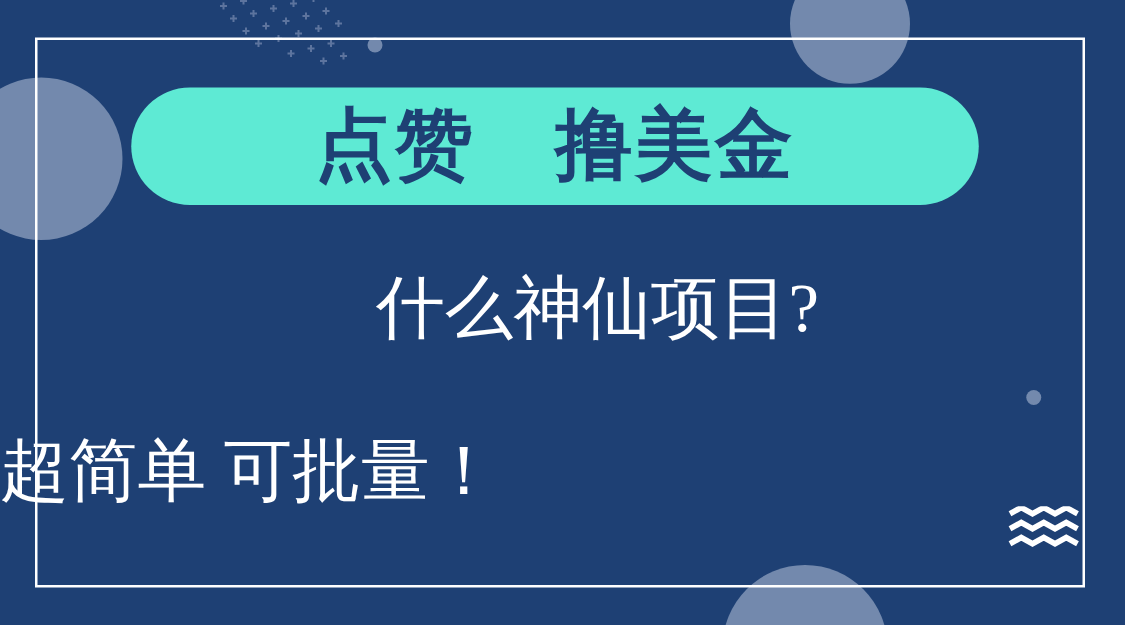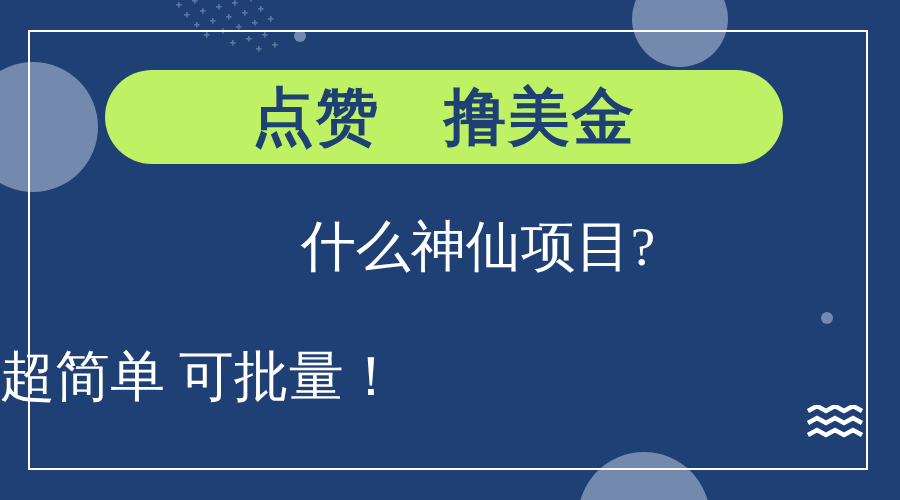--- a/index.html
+++ b/index.html
@@ -83,21 +83,21 @@
   #content {
     position: absolute;
     inset: 0;
   }
   #headline-pill {
     position: absolute;
     left: 105px;
     top: 70px;
     width: 678px;
     height: 94px;
-    background: #bef264;
+    background: #5eead4;
     border-radius: 47px;
     display: flex;
     align-items: center;
     justify-content: center;
   }
   #headline-text {
     color: #1e4074;
     font-family: "Liberation Sans", sans-serif;
     font-weight: bold;
     font-size: 62px;

